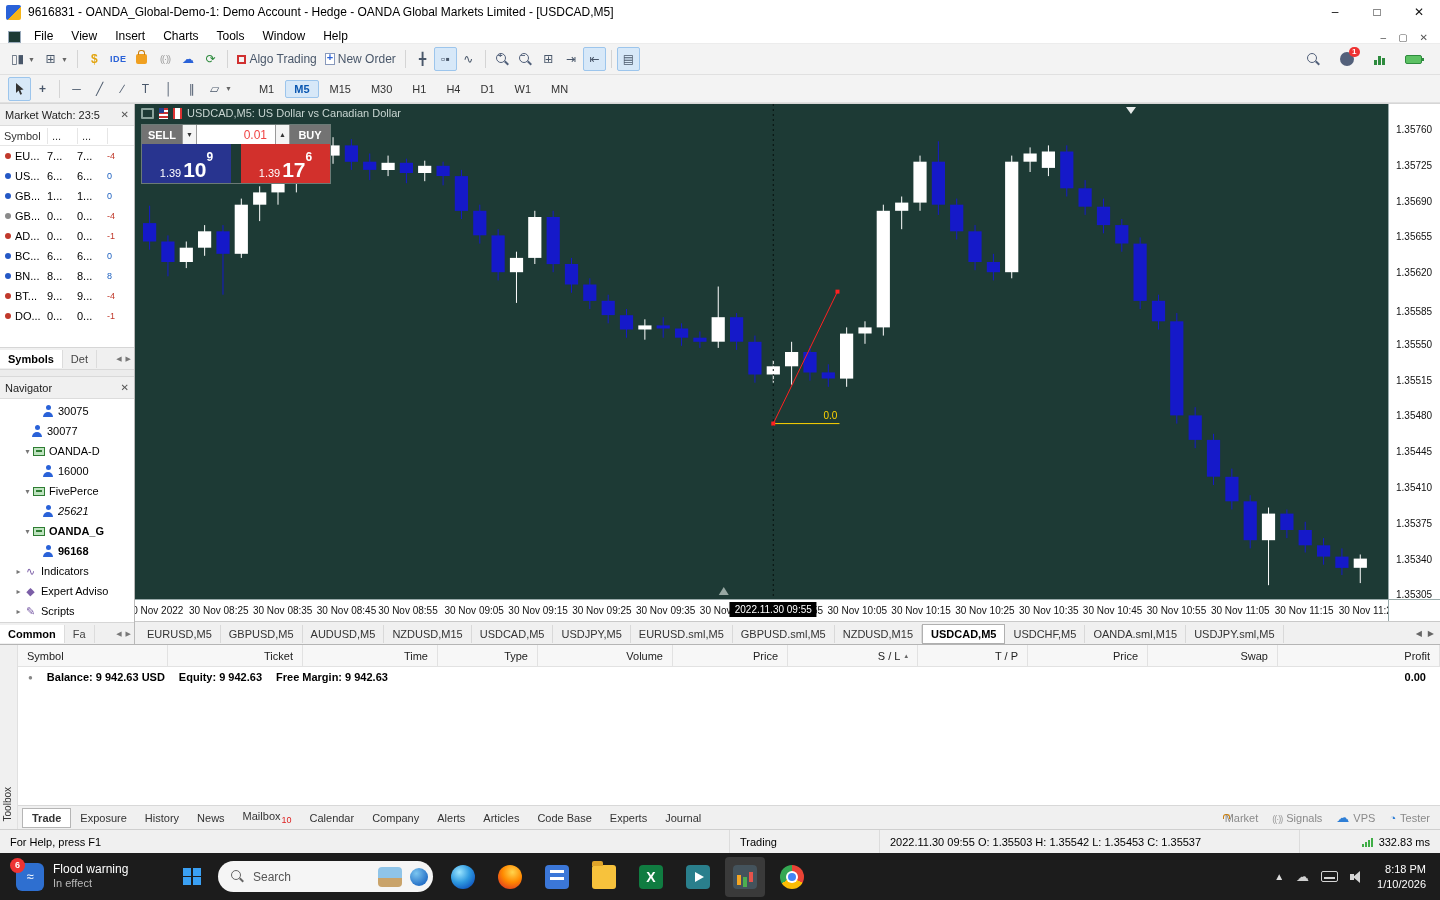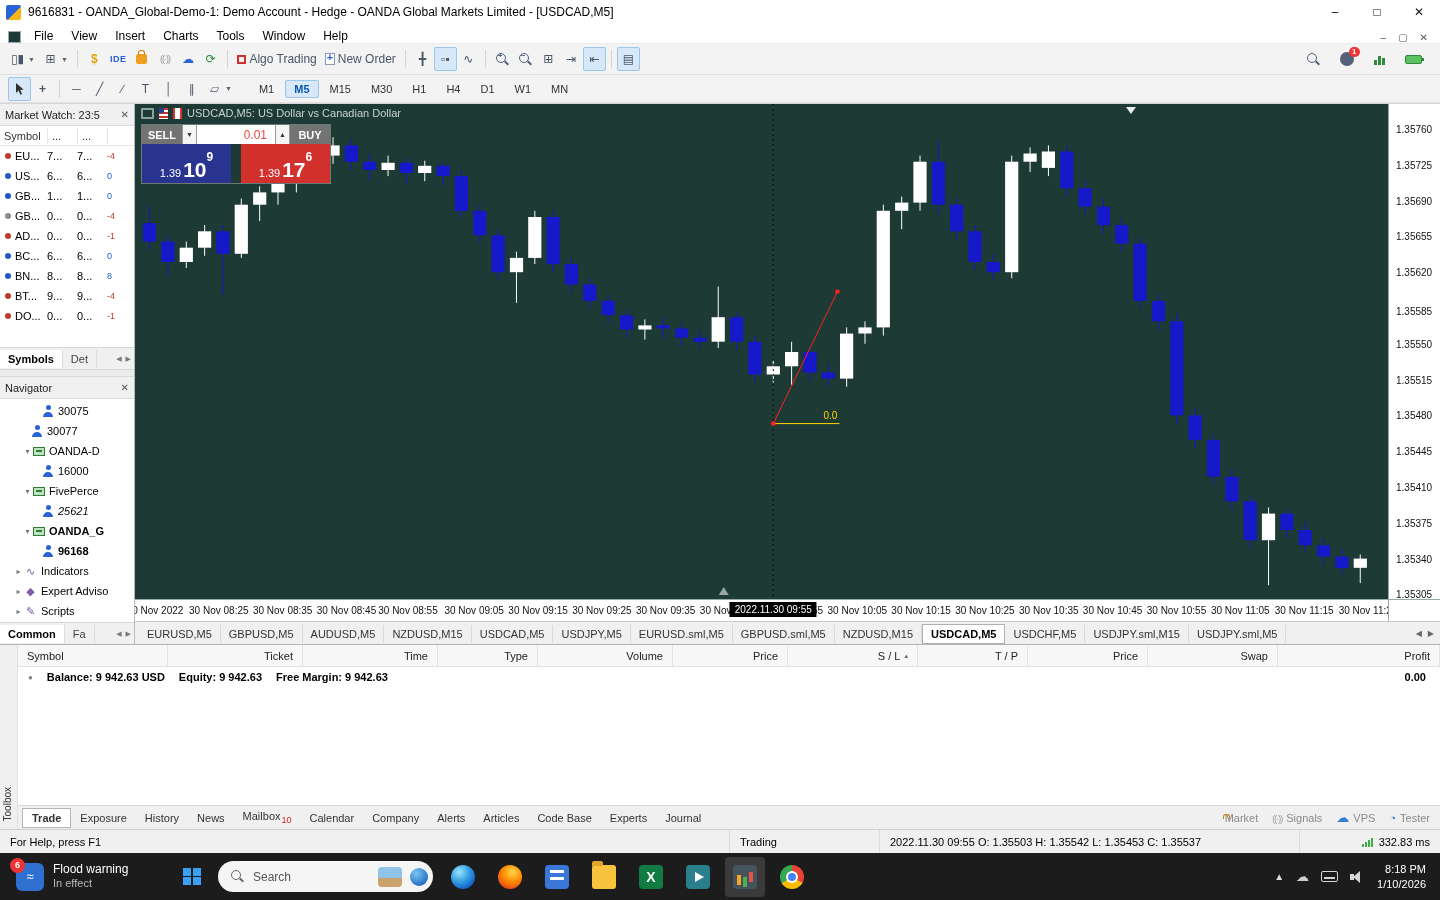--- a/index.html
+++ b/index.html
@@ -749,21 +749,21 @@
           <span class="ctab">GBPUSD,M5</span>
           <span class="ctab">AUDUSD,M5</span>
           <span class="ctab">NZDUSD,M15</span>
           <span class="ctab">USDCAD,M5</span>
           <span class="ctab">USDJPY,M5</span>
           <span class="ctab">EURUSD.sml,M5</span>
           <span class="ctab">GBPUSD.sml,M5</span>
           <span class="ctab">NZDUSD,M15</span>
           <span class="ctab active">USDCAD,M5</span>
           <span class="ctab">USDCHF,M5</span>
-          <span class="ctab">USDJPY.sml,M15</span>
+          <span class="ctab">OANDA.sml,M15</span>
           <span class="ctab">USDJPY.sml,M5</span>
           <span class="ctab-arrows">
             <span>◀</span>
             <span>▶</span>
           </span>
         </div>
     </div>
   </div>
 
   <div class="toolbox">

